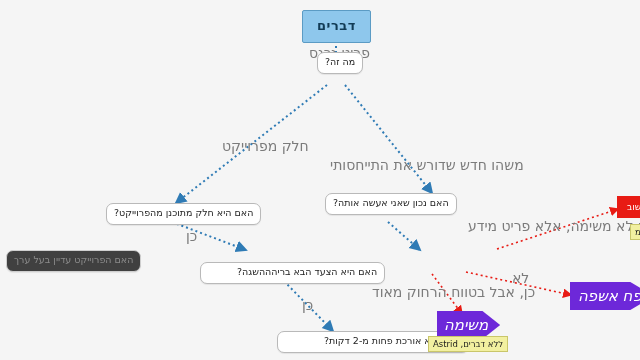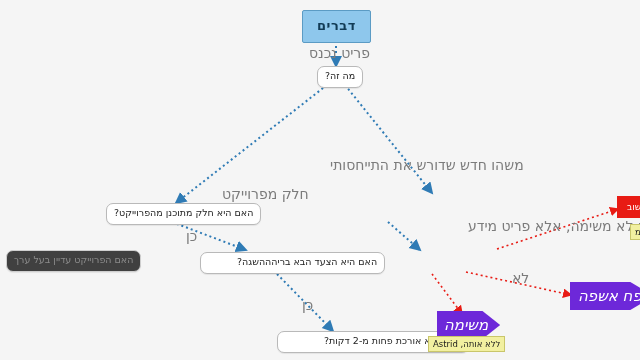--- a/index.html
+++ b/index.html
@@ -118,48 +118,50 @@
 
     <path d="M466,272 L571,295" fill="none" stroke="#e81b14" stroke-width="1.6" stroke-dasharray="2,3" marker-end="url(#ah-red)"></path>
 
     <path d="M432,274 L462,314" fill="none" stroke="#e81b14" stroke-width="1.6" stroke-dasharray="2,3" marker-end="url(#ah-red)"></path>
   </svg>
 
   <div class="node rootbox" style="left:302px;top:10px;">דברים</div>
 
   <div class="elabel" style="left:309px;top:45px;">פריט נכנס</div>
 
-  <div class="node qbox" style="left:317px;top:66px;">מה זה?</div>
+  <div class="node qbox" style="left:317px;top:52px;">מה זה?</div>
 
-  <div class="elabel" style="left:222px;top:138px;margin-top:48px;">חלק מפרוייקט</div>
+  <div class="elabel" style="left:222px;top:138px;">חלק מפרוייקט</div>
 
   <div class="elabel" style="left:330px;top:157px;">משהו חדש שדורש את התייחסותי</div>
 
   <div class="node qbox" style="left:106px;top:203px;">האם היא חלק מתוכנן מהפרוייקט?</div>
 
   <div class="elabel" style="left:186px;top:228px;">כן</div>
 
+  <div class="node qbox" style="left:325px;top:193px;">האם נכון שאני אעשה אותה?</div>
 
   <div class="node qbox faded" style="left:6px;top:250px;">האם הפרוייקט עדיין בעל ערך</div>
 
-  <div class="node qbox" style="left:200px;top:252px;padding-left:36px;">האם היא הצעד הבא בריהההשגה?</div>
+  <div class="node qbox" style="left:200px;top:262px;padding-left:36px;">האם היא הצעד הבא בריהההשגה?</div>
 
 
   <div class="elabel" style="left:468px;top:218px;">זאת בעצם לא משימה, אלא פריט מידע</div>
 
   <div class="elabel" style="left:512px;top:270px;">לא</div>
 
+  <div class="elabel" style="left:372px;top:284px;">כן, אבל בטווח הרחוק מאוד</div>
 
   <div class="elabel" style="left:302px;top:297px;">כן</div>
 
   <div class="node qbox" style="left:277px;top:331px;padding-left:46px;">האם היא אורכת פחות מ-2 דקות?</div>
 
   <div class="pennant" style="left:437px;top:311px;padding-left:7px;">משימה</div>
 
-  <div class="sticky" style="left:428px;top:336px;">ללא אותה, Astrid</div>
+  <div class="sticky" style="left:428px;top:336px;">ללא דברים, Astrid</div>
 
   <div class="pennant" style="left:570px;top:282px;">פח אשפה</div>
 
   <div class="redsquare" style="left:617px;top:196px;width:28px;">חשוב</div>
 
   <div class="sticky" style="left:630px;top:224px;">מ</div>
 
 </div>
 
 </body></html>

